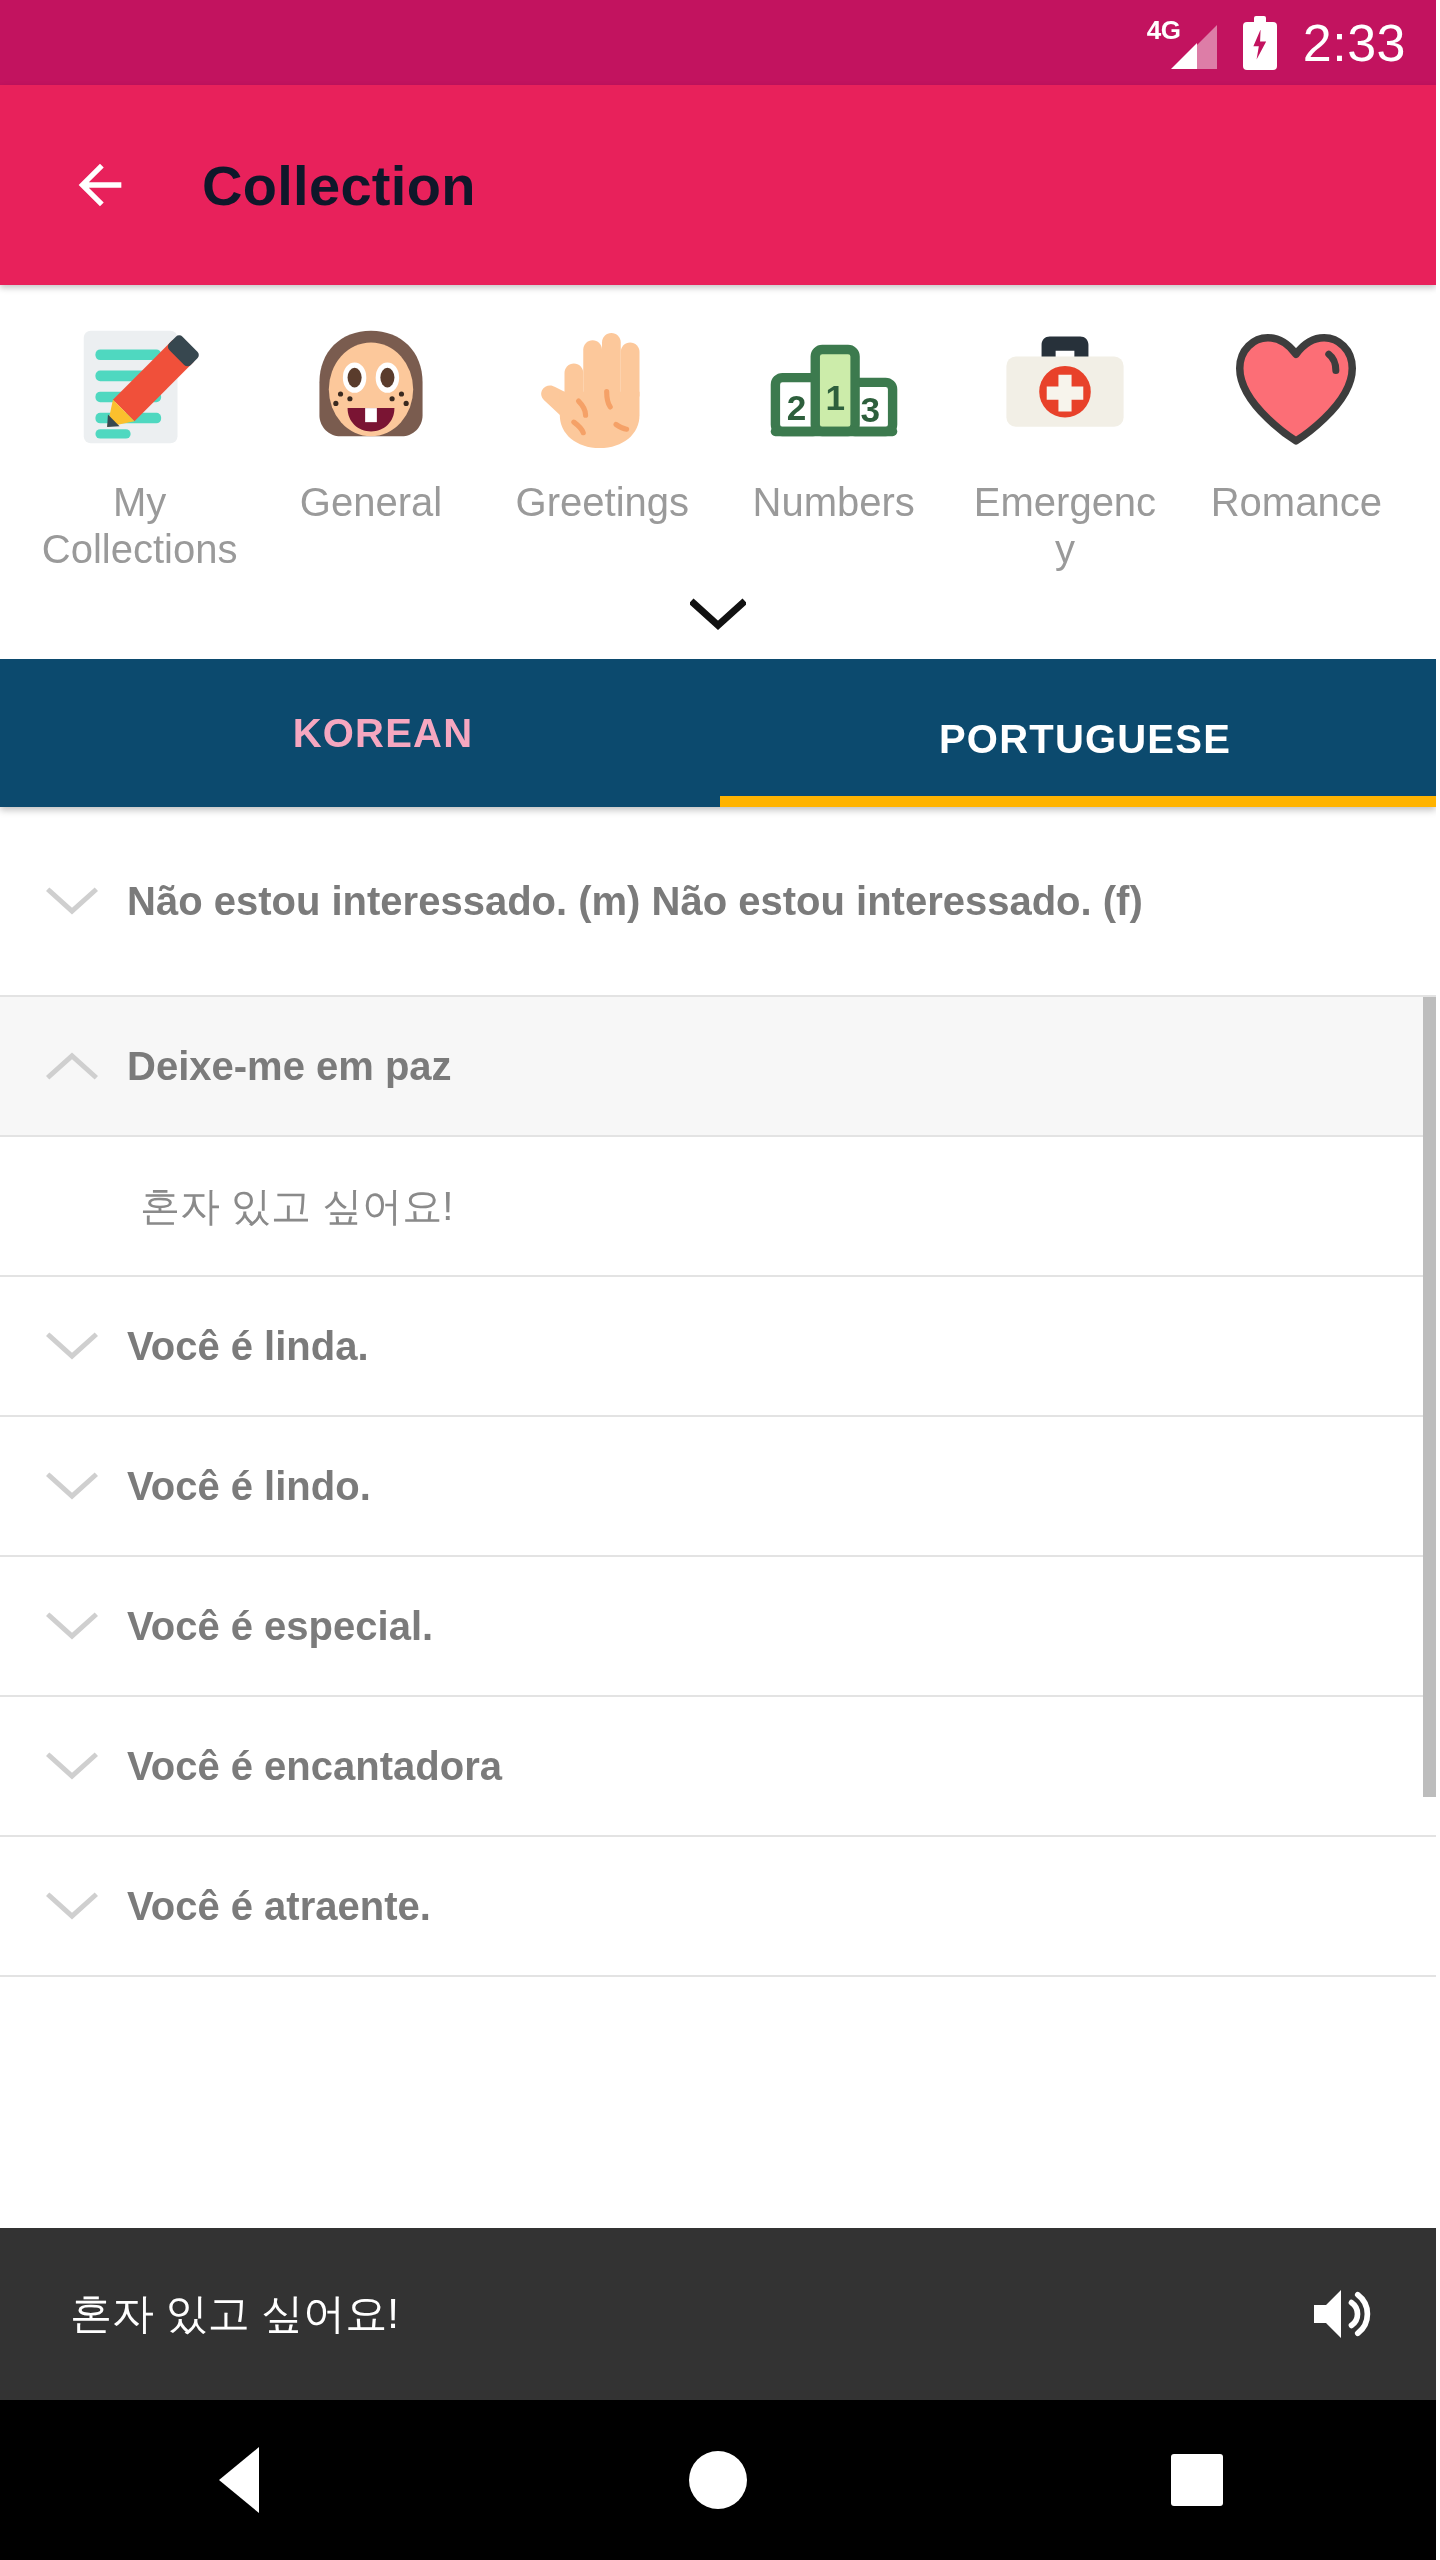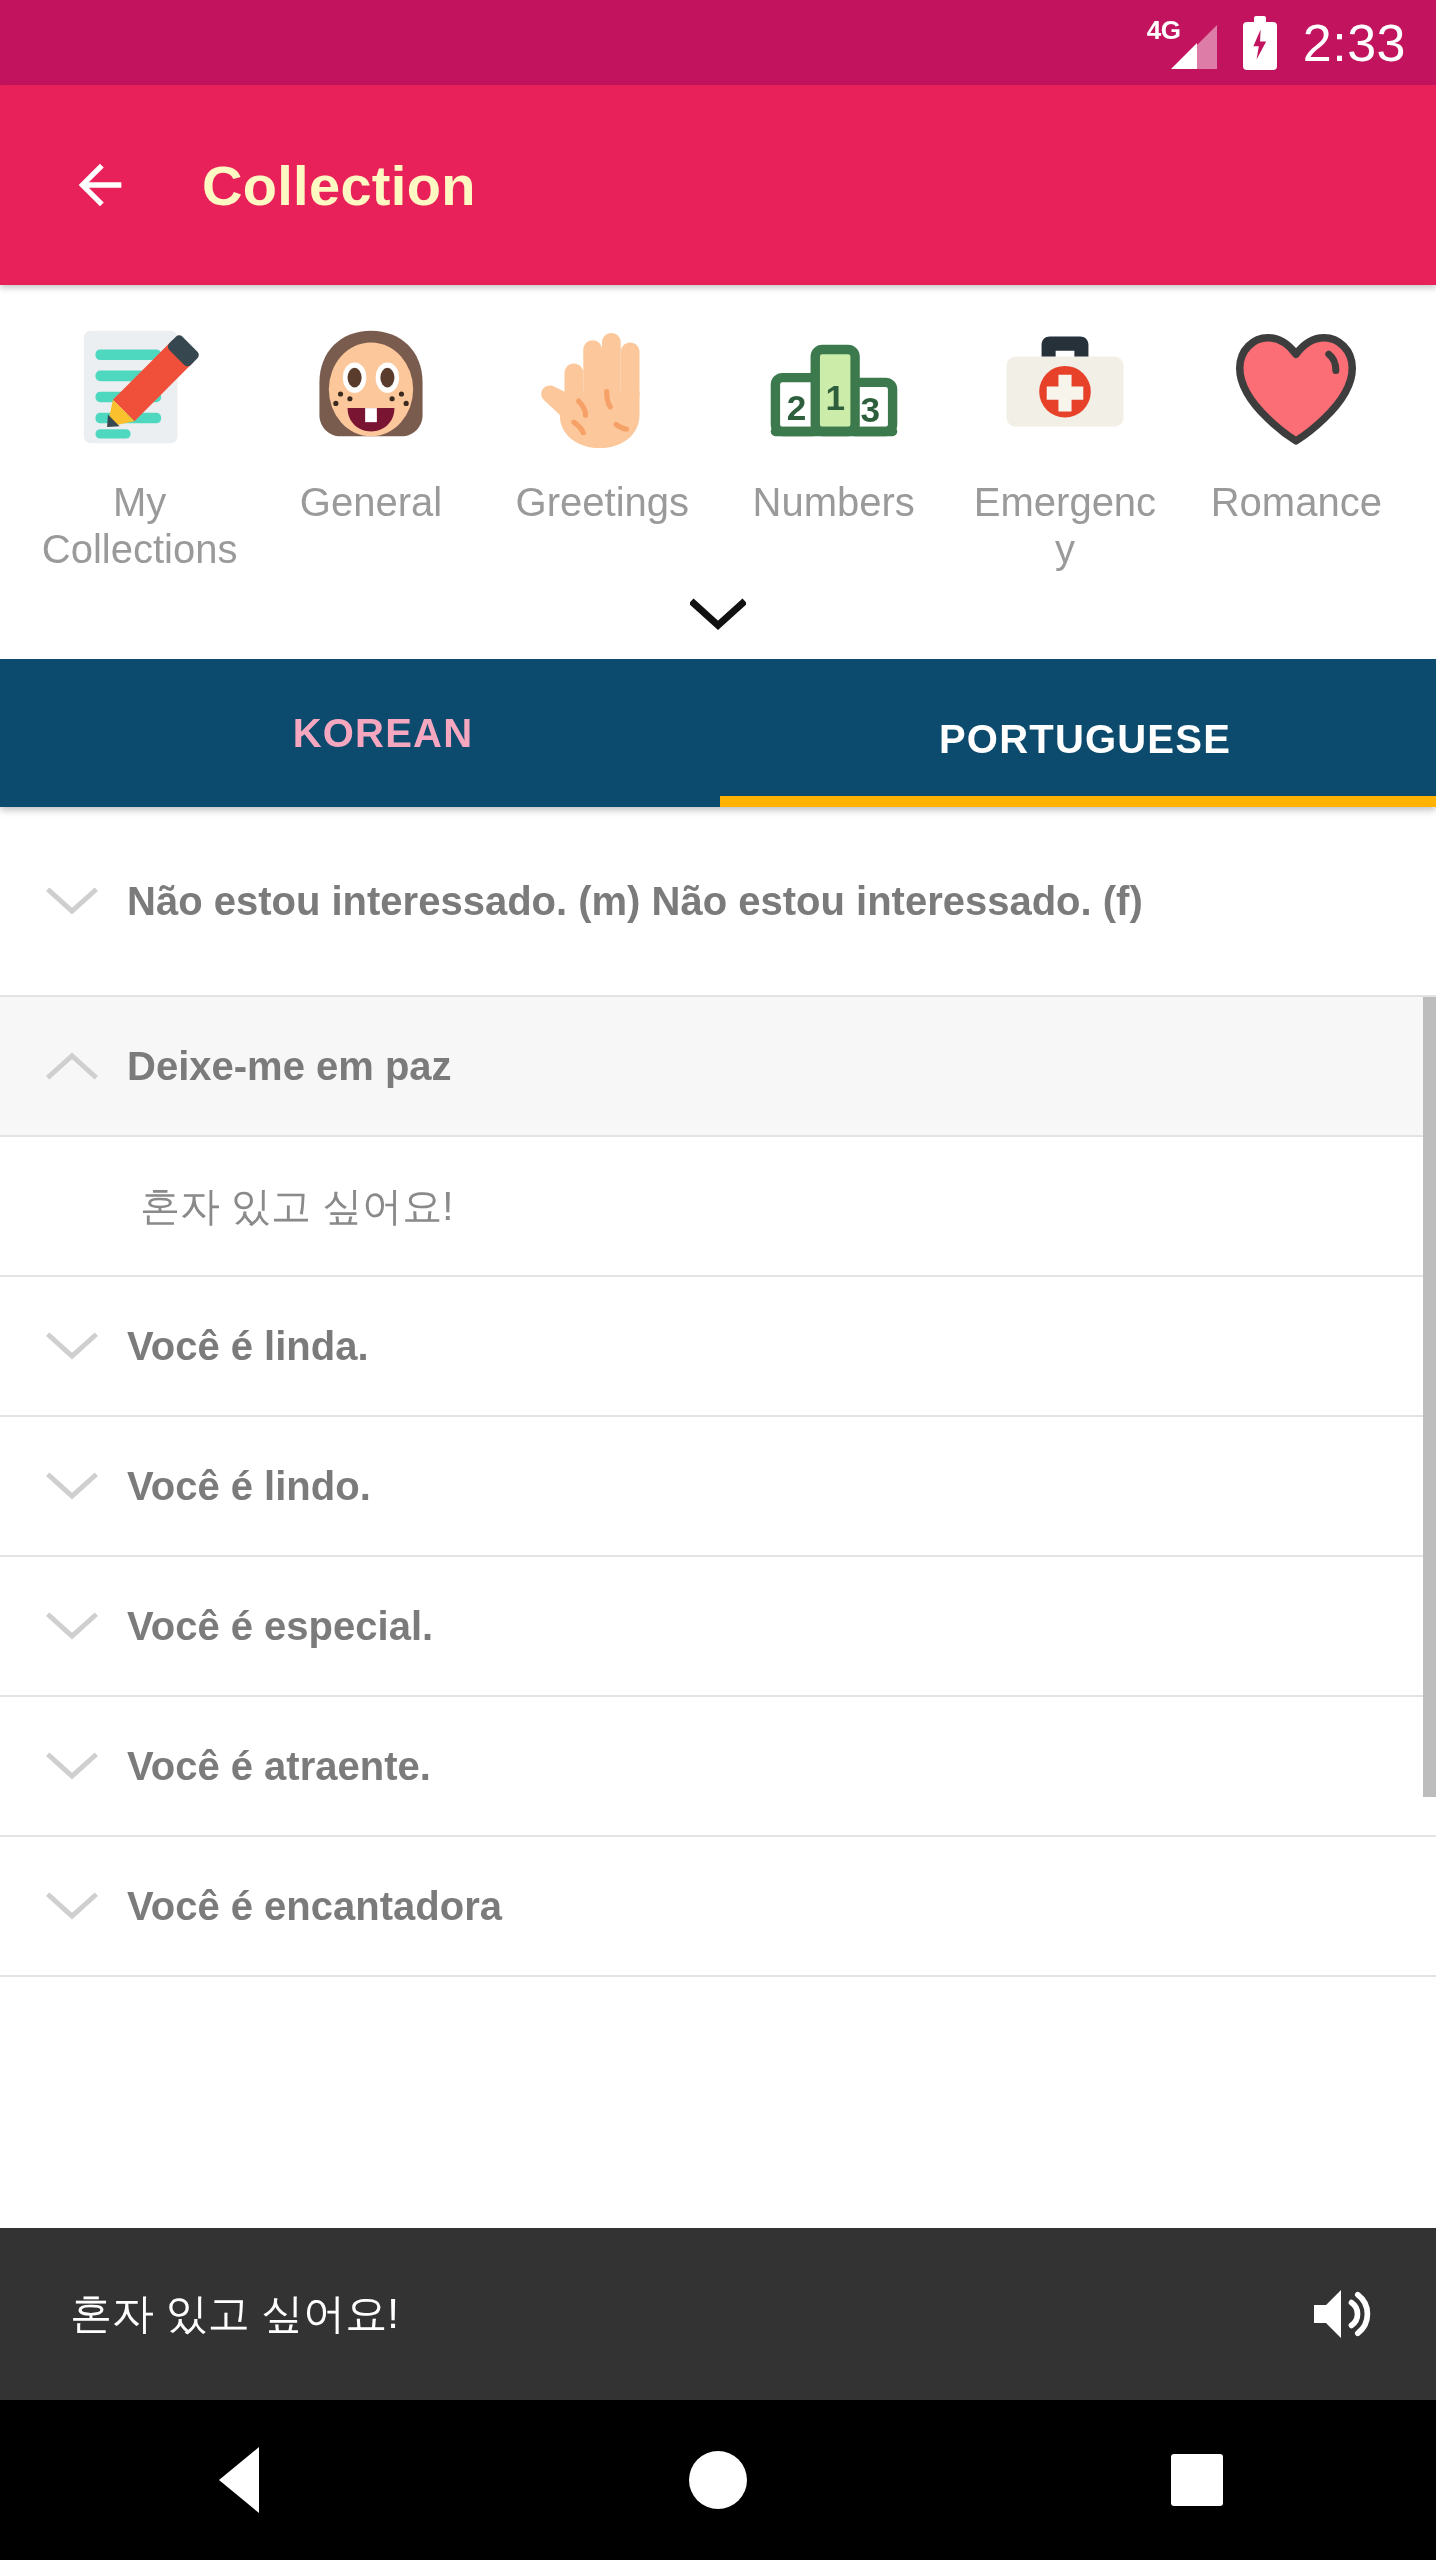--- a/index.html
+++ b/index.html
@@ -28,21 +28,21 @@
   .batt-bolt { position:absolute; left:9px; top:14px; width:16px; height:30px;
                background:#c2135f;
                clip-path:polygon(55% 0%, 10% 56%, 44% 56%, 30% 100%, 90% 40%, 52% 40%); }
   .clock { color:#ffffff; font-size:52px; font-weight:normal; letter-spacing:.5px; }
 
   
   .appbar { flex:0 0 200px; background:#e8215b; display:flex; align-items:center;
             padding-left:68px; gap:70px; box-shadow:0 3px 6px rgba(0,0,0,.22); z-index:6; }
   .back-btn { width:64px; height:64px; position:relative; cursor:pointer; }
   .back-btn svg { display:block; }
-  .appbar-title { color:#fef9c3; font-size:56px; font-weight:bold; letter-spacing:.3px; }
+  .appbar-title { color:#0f172a; font-size:56px; font-weight:bold; letter-spacing:.3px; }
 
   
   .catstrip { flex:0 0 auto; background:#ffffff; padding-top:22px; position:relative;
               z-index:4; }
   .catrow { display:flex; align-items:flex-start; padding:0 24px; }
   .cat { width:236px; display:flex; flex-direction:column; align-items:center;
          cursor:pointer; }
   .cat-ico { width:160px; height:160px; display:flex; align-items:center;
              justify-content:center; margin-bottom:12px; }
   .cat-ico svg { display:block; }
@@ -299,30 +299,30 @@
         </div>
         <div class="row-text">Você é especial.</div>
       </div>
 
       <div class="row">
         <div class="chev">
           <svg width="54" height="30" viewBox="0 0 24 13">
             <path d="M2 2 L12 11 L22 2" stroke="#cfcfcf" stroke-width="2.2" fill="none" stroke-linecap="square"></path>
           </svg>
         </div>
+        <div class="row-text">Você é encantadora</div>
+      </div>
+
+      <div class="row">
+        <div class="chev">
+          <svg width="54" height="30" viewBox="0 0 24 13">
+            <path d="M2 2 L12 11 L22 2" stroke="#cfcfcf" stroke-width="2.2" fill="none" stroke-linecap="square"></path>
+          </svg>
+        </div>
         <div class="row-text">Você é atraente.</div>
-      </div>
-
-      <div class="row">
-        <div class="chev">
-          <svg width="54" height="30" viewBox="0 0 24 13">
-            <path d="M2 2 L12 11 L22 2" stroke="#cfcfcf" stroke-width="2.2" fill="none" stroke-linecap="square"></path>
-          </svg>
-        </div>
-        <div class="row-text">Você é encantadora</div>
       </div>
 
     </div>
     <div class="scrollbar" style="top:190px; height:800px;"></div>
   </div>
 
   <div class="playbar">
     <div class="play-text">혼자 있고 싶어요!</div>
     <div class="speaker">
       <svg width="72" height="72" viewBox="0 0 24 24">

